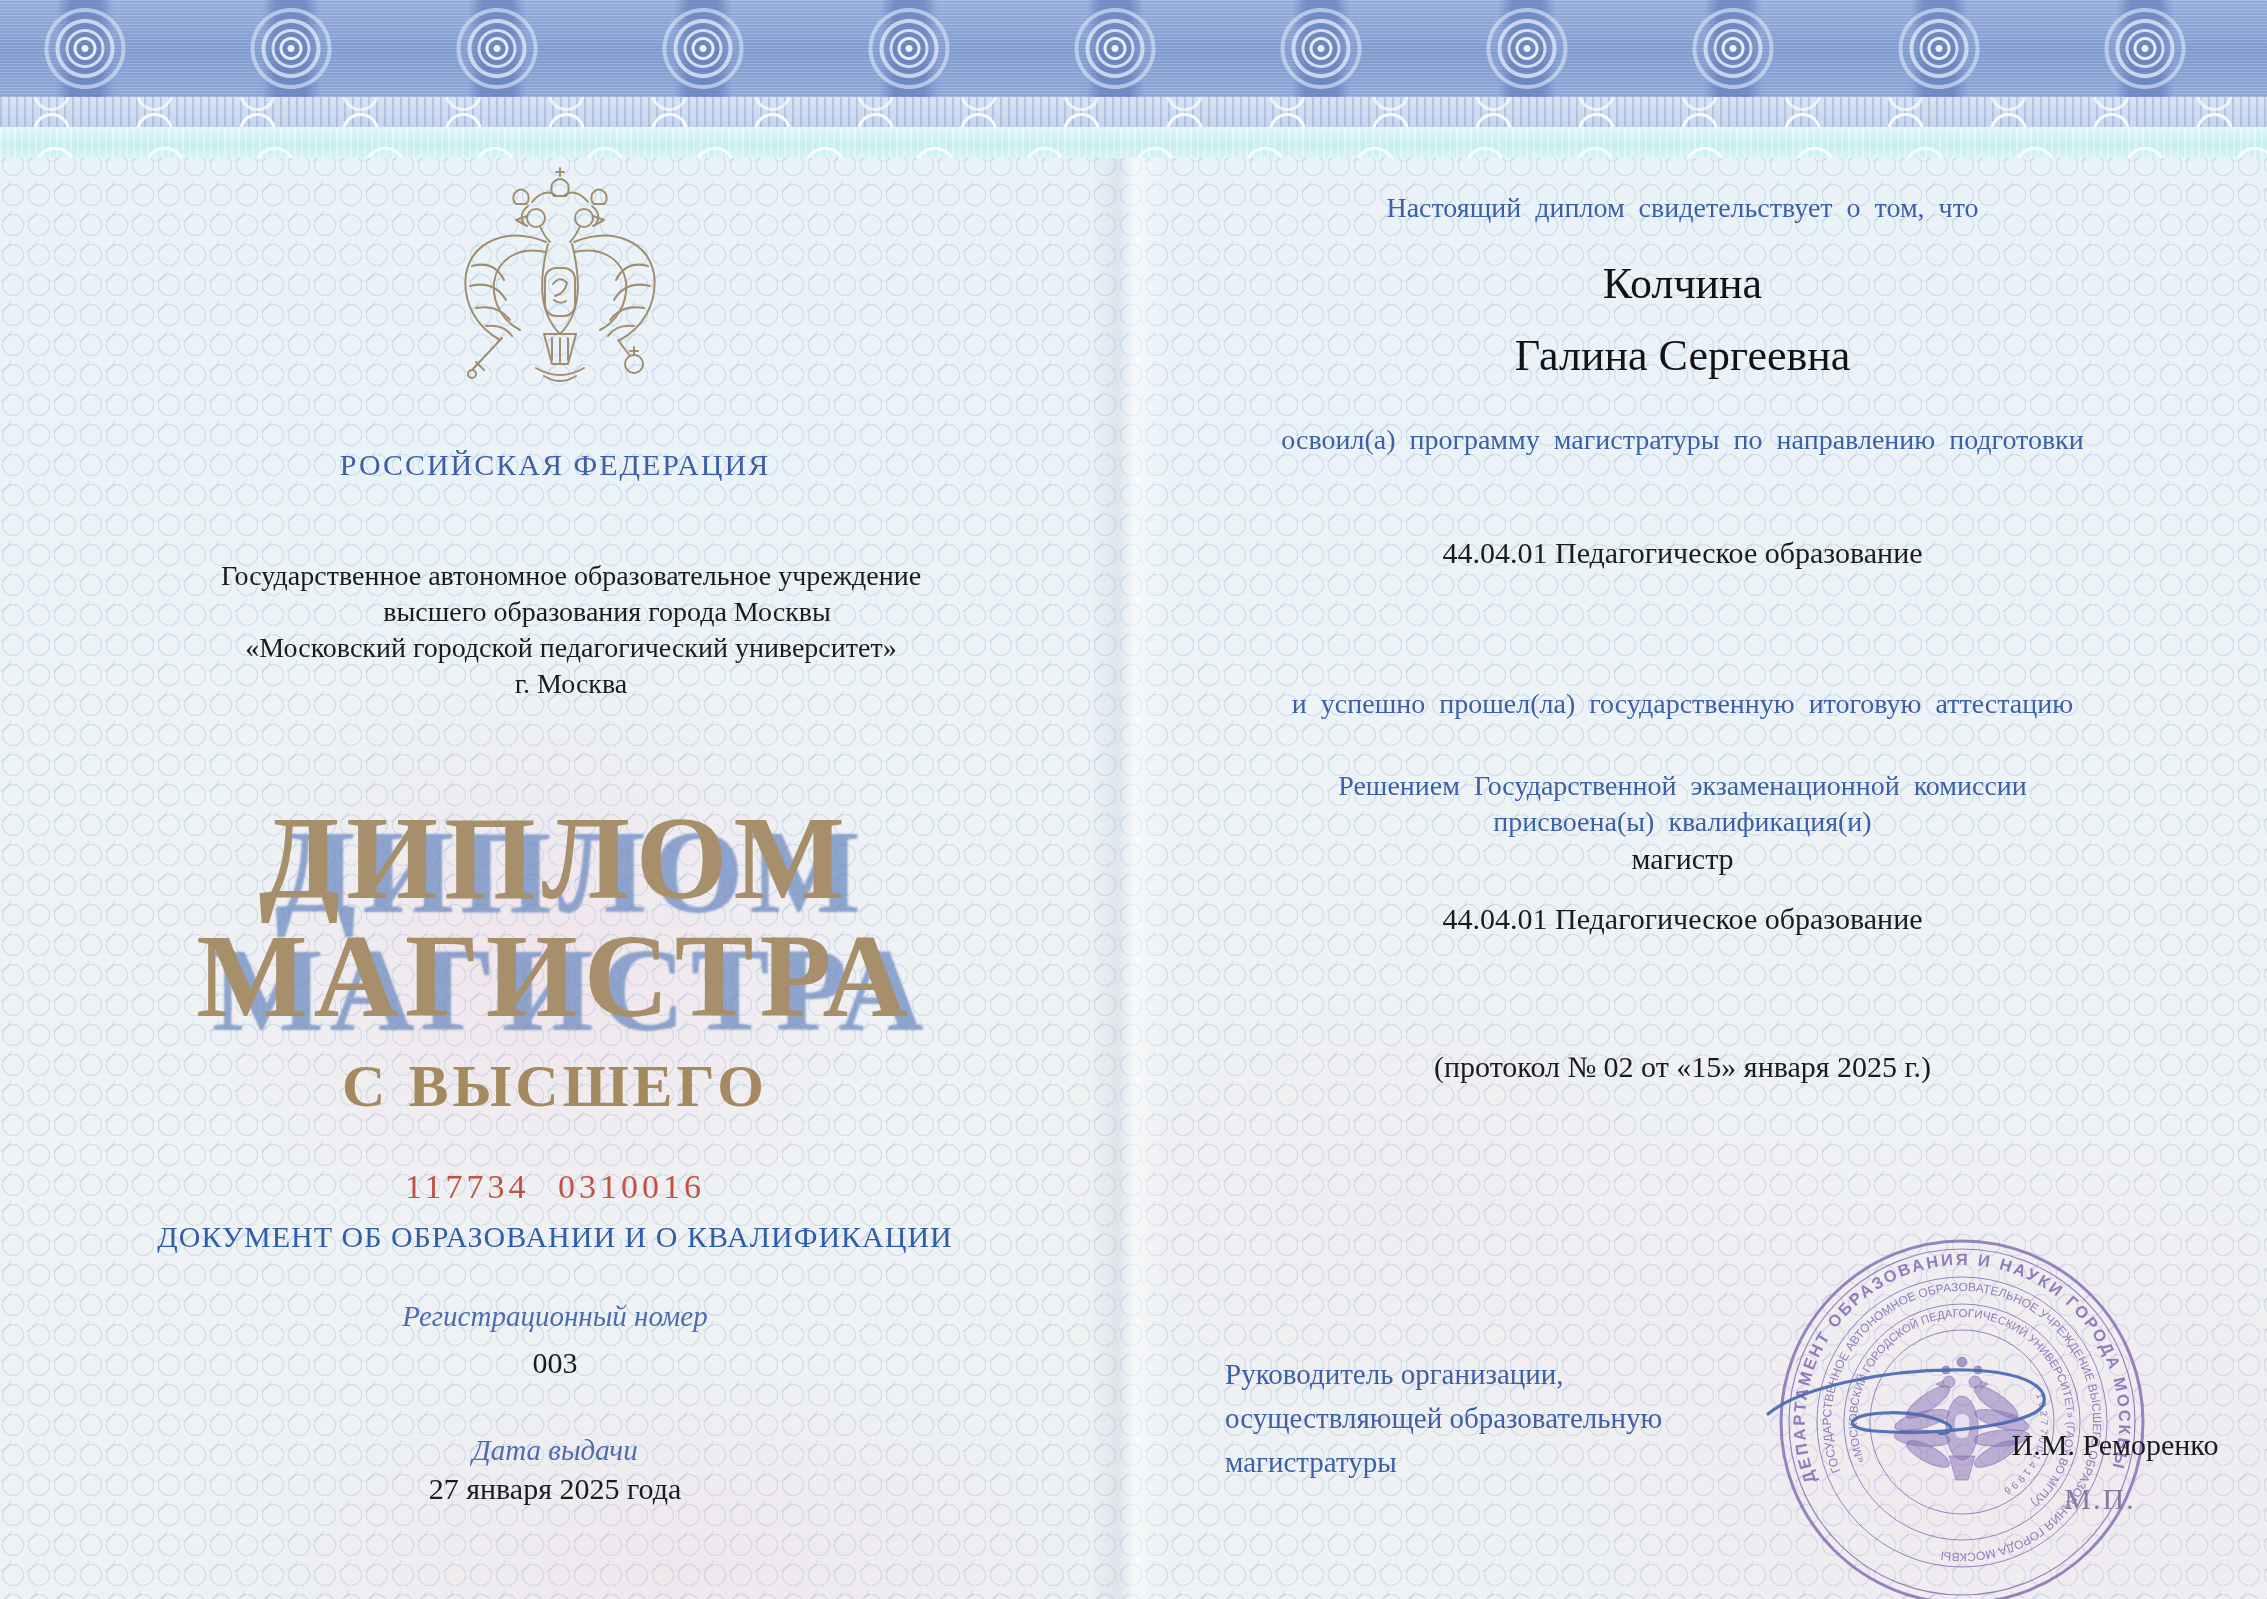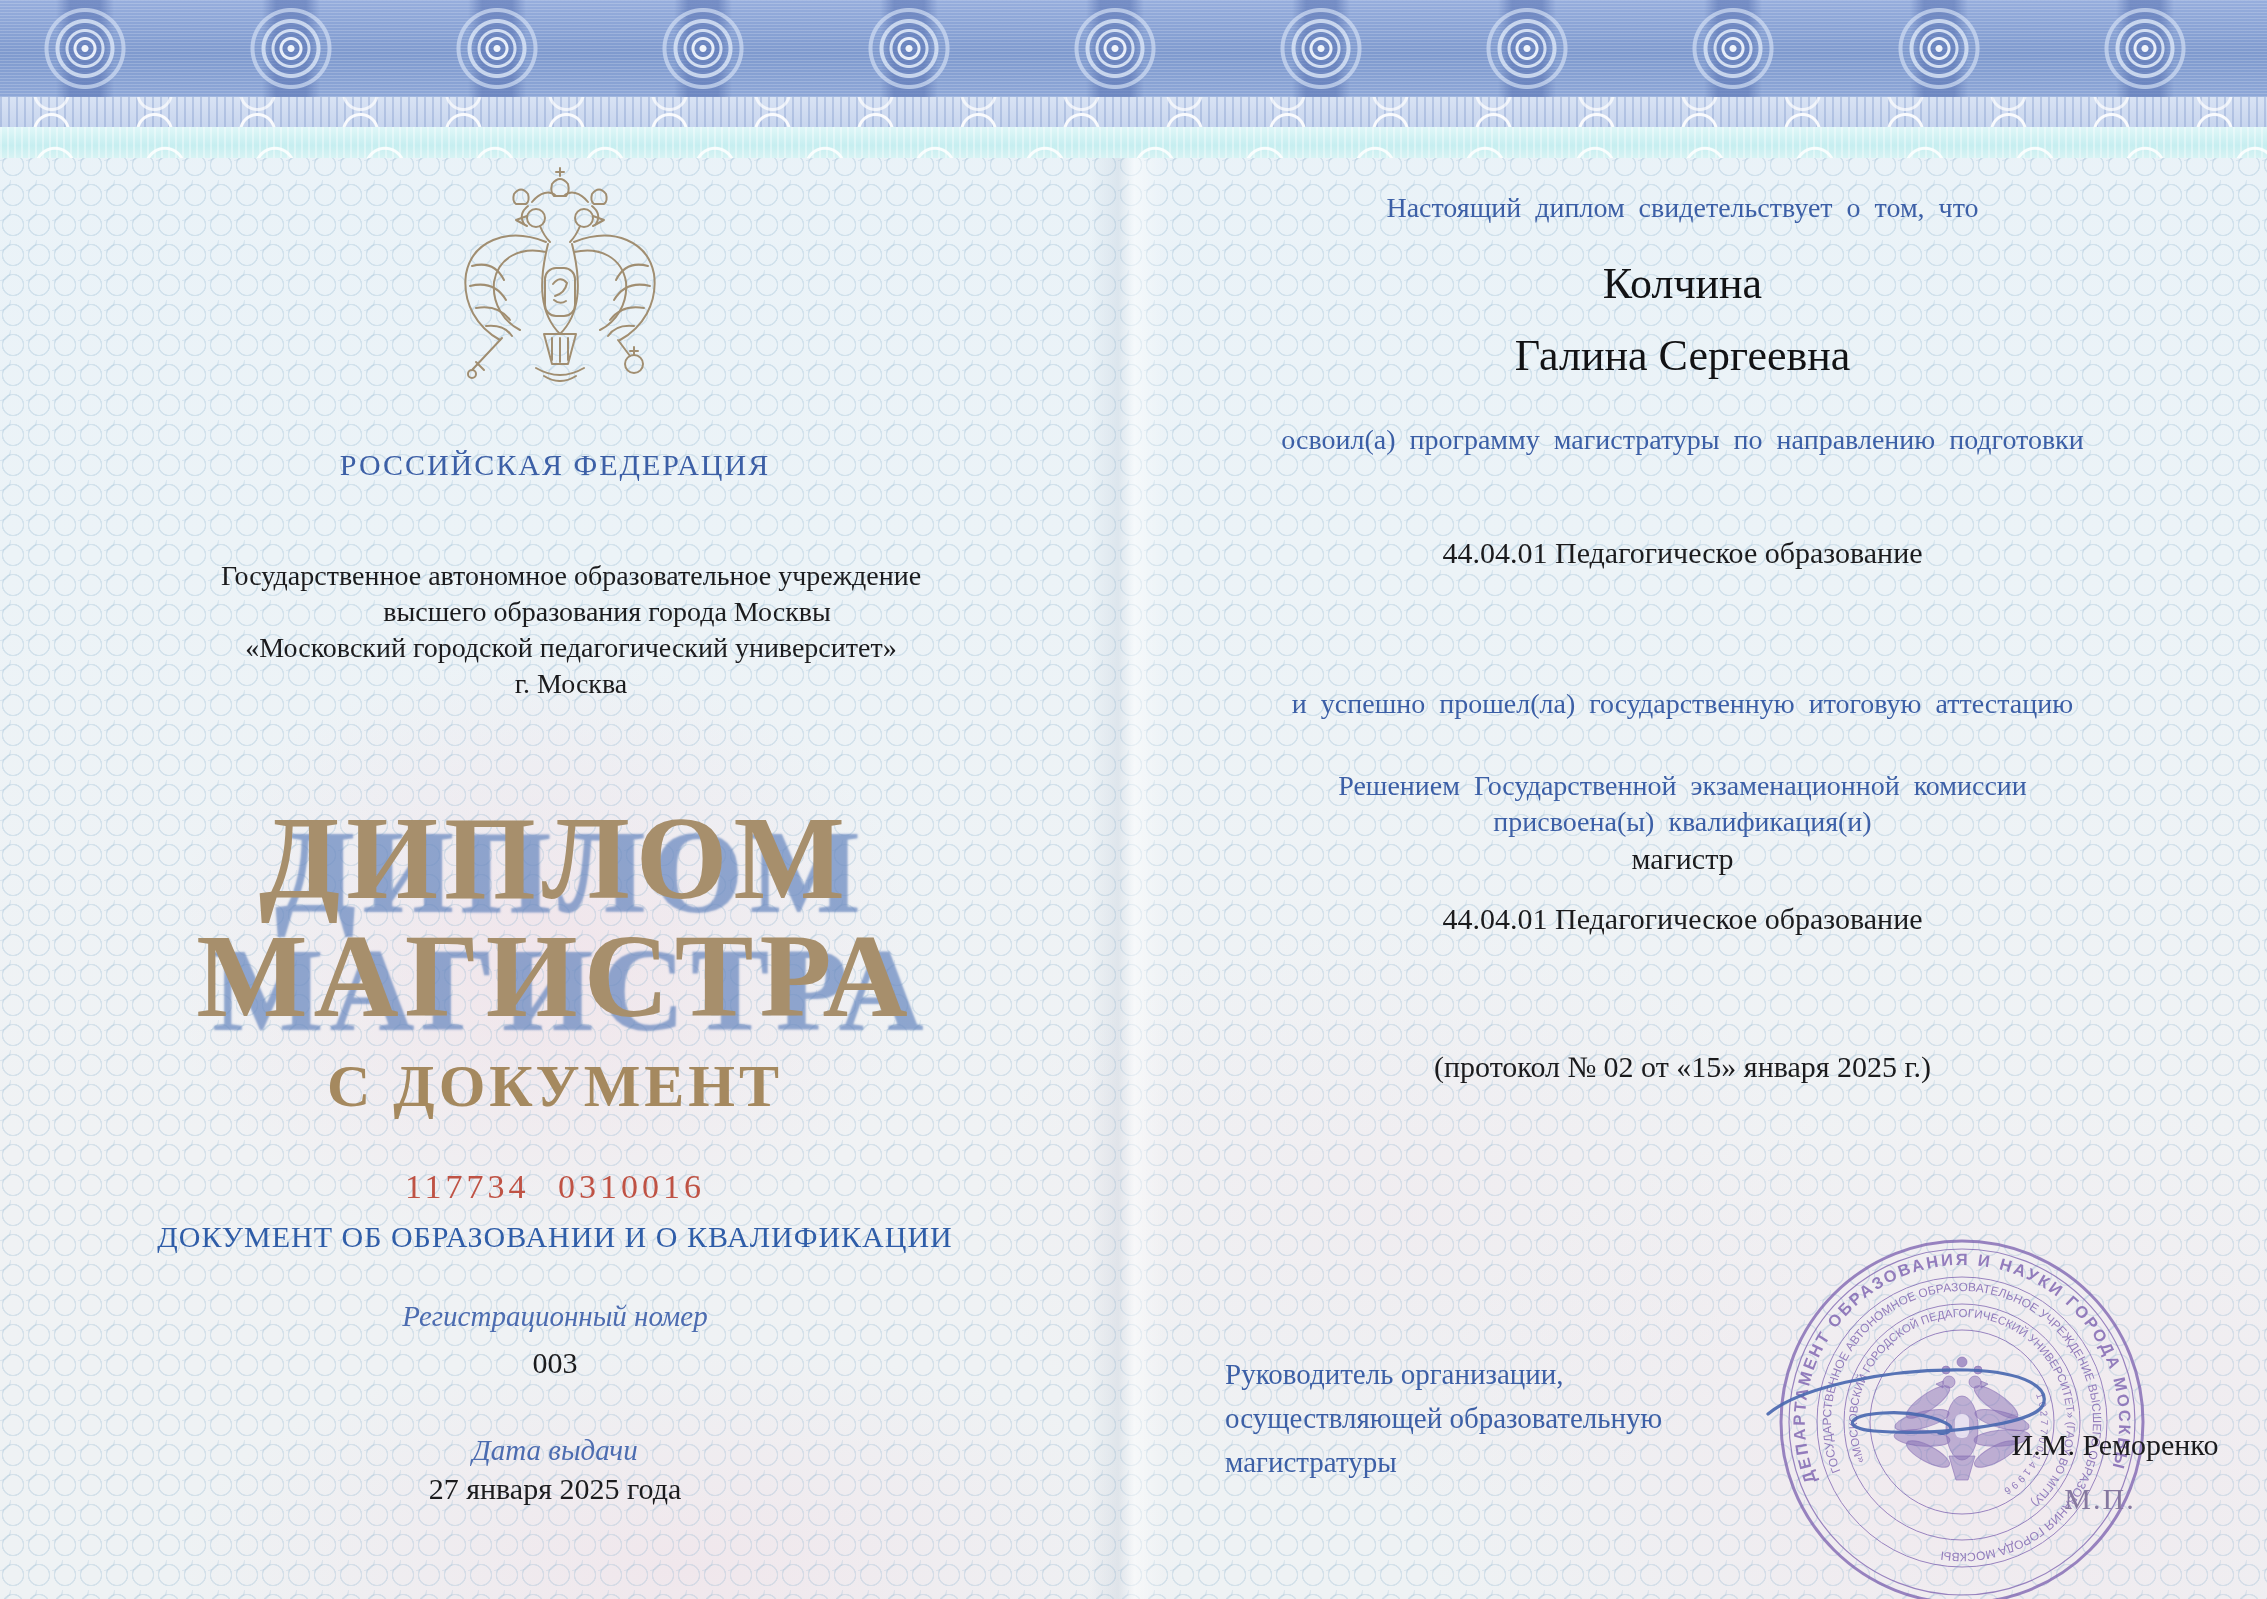--- a/index.html
+++ b/index.html
@@ -131,21 +131,21 @@
     <div class="abs ctr country" style="top:448px;">РОССИЙСКАЯ ФЕДЕРАЦИЯ</div>
 
     <div class="abs ctr inst" style="top:558px;">Государственное автономное образовательное учреждение</div>
     <div class="abs ctr inst" style="top:594px;padding-left:36px;">высшего образования города Москвы</div>
     <div class="abs ctr inst" style="top:630px;">«Московский городской педагогический университет»</div>
     <div class="abs ctr inst" style="top:666px;">г. Москва</div>
 
     <div class="abs ctr title-word" style="top:800px;">ДИПЛОМ</div>
     <div class="abs ctr title-word" style="top:918px;">МАГИСТРА</div>
 
-    <div class="abs ctr honors" style="top:1052px;">С ДОКУМЕНТ</div>
+    <div class="abs ctr honors" style="top:1052px;">С ВЫСШЕГО</div>
 
     <div class="abs ctr blank-num" style="top:1160px;margin-top:8px;">117734 0310016</div>
 
     <div class="abs ctr doc-type" style="top:1220px;">ДОКУМЕНТ ОБ ОБРАЗОВАНИИ И О КВАЛИФИКАЦИИ</div>
 
     <div class="abs ctr lbl-italic" style="top:1300px;">Регистрационный номер</div>
     <div class="abs ctr val-black" style="top:1346px;">003</div>
 
     <div class="abs ctr lbl-italic" style="top:1434px;">Дата выдачи</div>
     <div class="abs ctr val-black" style="top:1472px;">27 января 2025 года</div>

